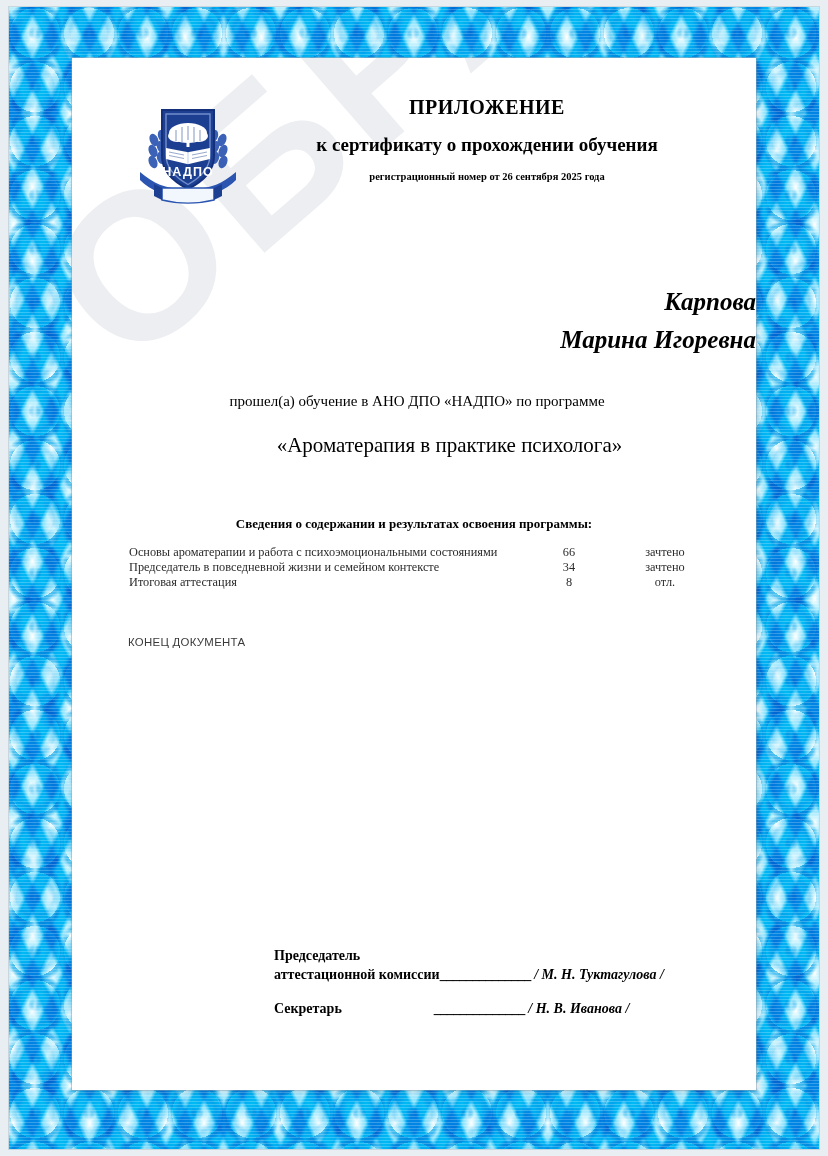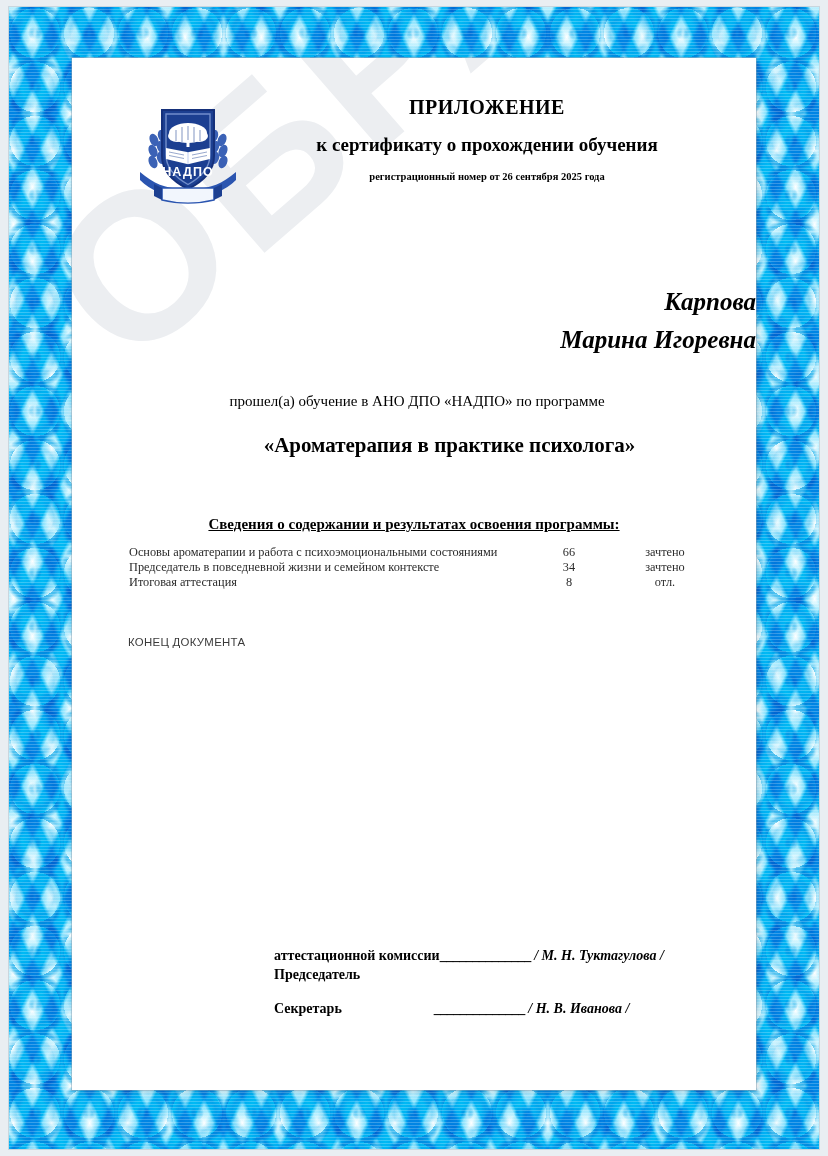--- a/index.html
+++ b/index.html
@@ -132,28 +132,28 @@
 
   
   .prog-intro{
     position:absolute;left:0;top:335px;width:690px;
     text-align:center;
     font-size:15px;font-weight:400;color:#000;
   }
   .prog-title{
     position:absolute;left:0;top:375px;width:755px;
     text-align:center;
-    font-size:21px;font-weight:700;color:#000;
+    font-size:21px;font-weight:400;color:#000;
   }
 
   
   .results-head{
     position:absolute;left:0;top:458px;width:684px;
     text-align:center;
-    font-size:15px;font-weight:700;color:#000;text-decoration:underline;
+    font-size:13px;font-weight:700;color:#000;
   }
   .results-table{
     position:absolute;left:57px;top:487px;width:584px;
     border-collapse:collapse;
     font-family:"Liberation Sans", sans-serif;
   }
   .results-table td{
     font-size:12.3px;color:#2b2b2b;
     padding:0;
     vertical-align:top;
@@ -286,25 +286,25 @@
             <td class="col-hours">8</td>
             <td class="col-result">отл.</td>
           </tr>
         </tbody>
       </table>
 
       <div class="doc-end">КОНЕЦ ДОКУМЕНТА</div>
 
       <div class="sig-block">
         <div class="sig-row sig-role-2line">
+          <div>Председатель</div>
           <div>
             <span>аттестационной комиссии</span><span class="sig-rule">______________</span>
             <span class="sig-name">/ М. Н. Туктагулова /</span>
           </div>
-          <div>Председатель</div>
         </div>
 
         <div class="sig-row sig-row-2">
           <span>Секретарь</span><span class="sig-gap"></span><span class="sig-rule">______________</span>
           <span class="sig-name">/ Н. В. Иванова /</span>
         </div>
       </div>
 
     </div>
   </div>

